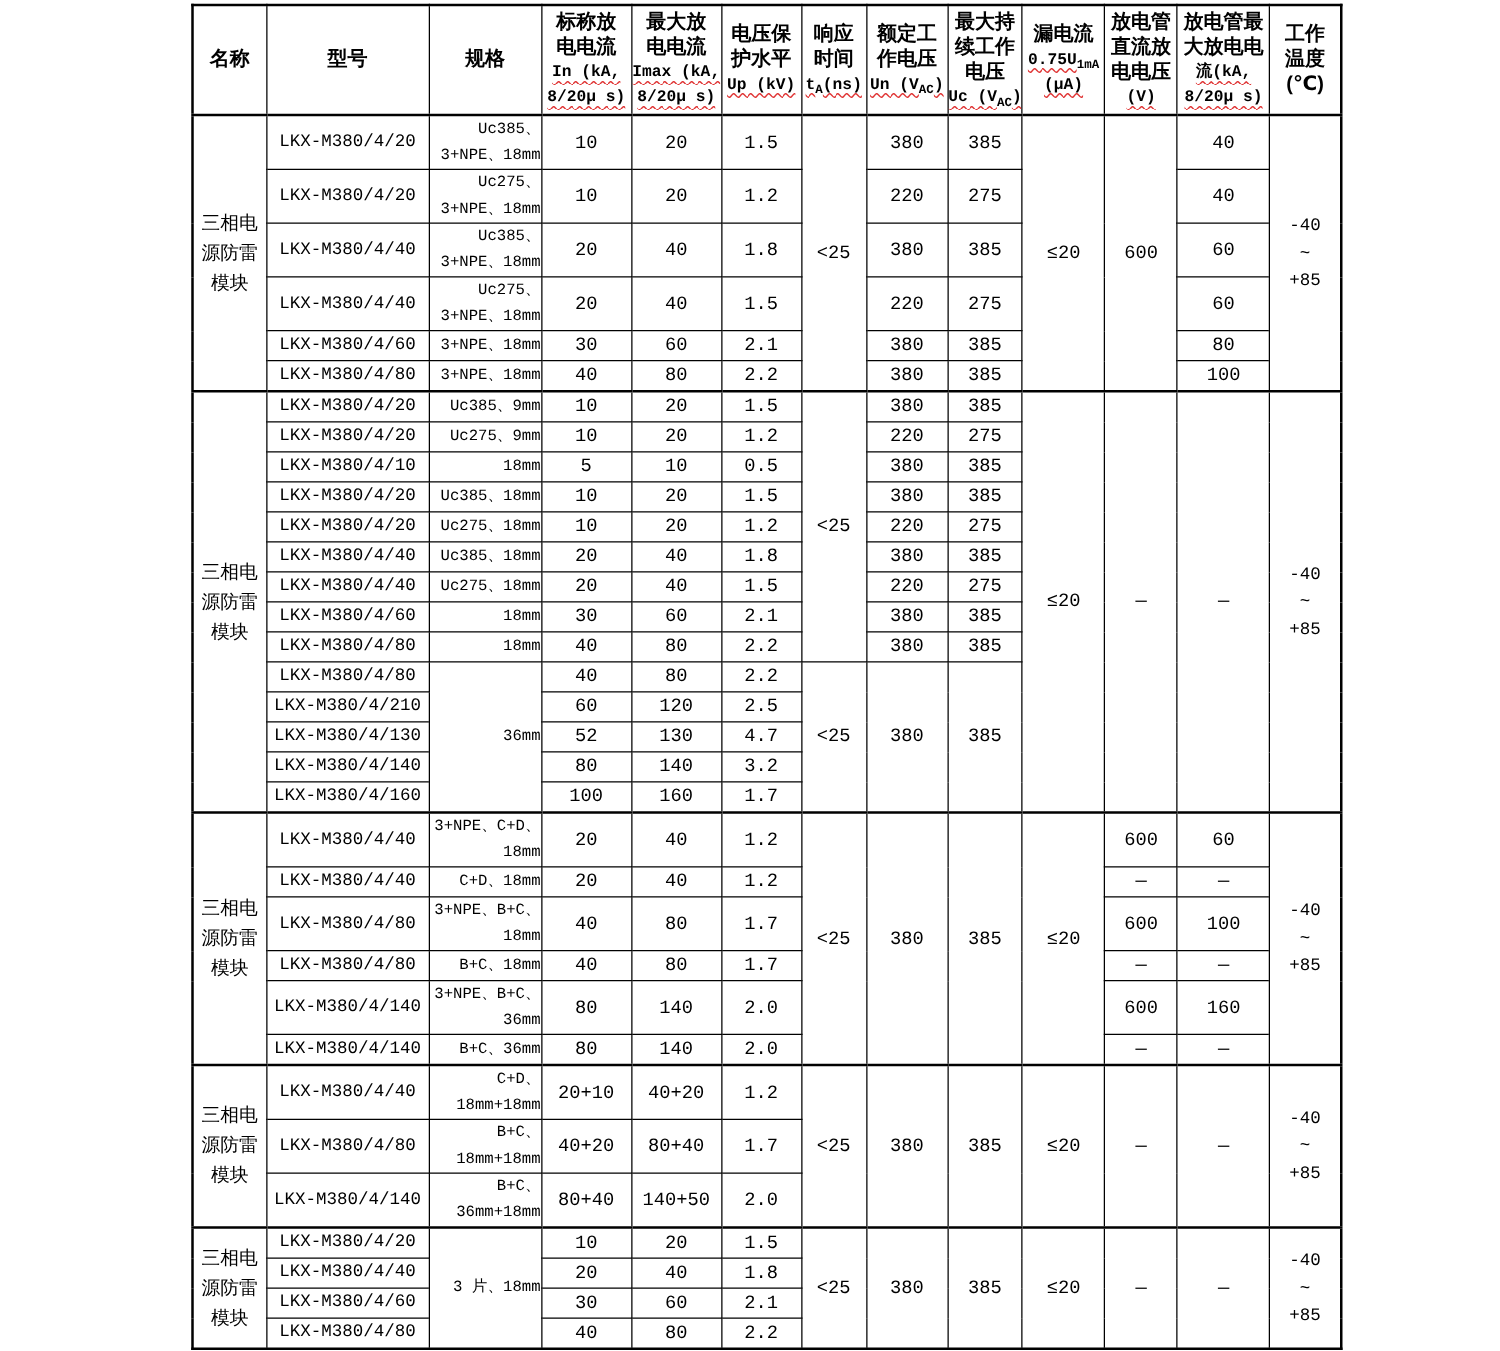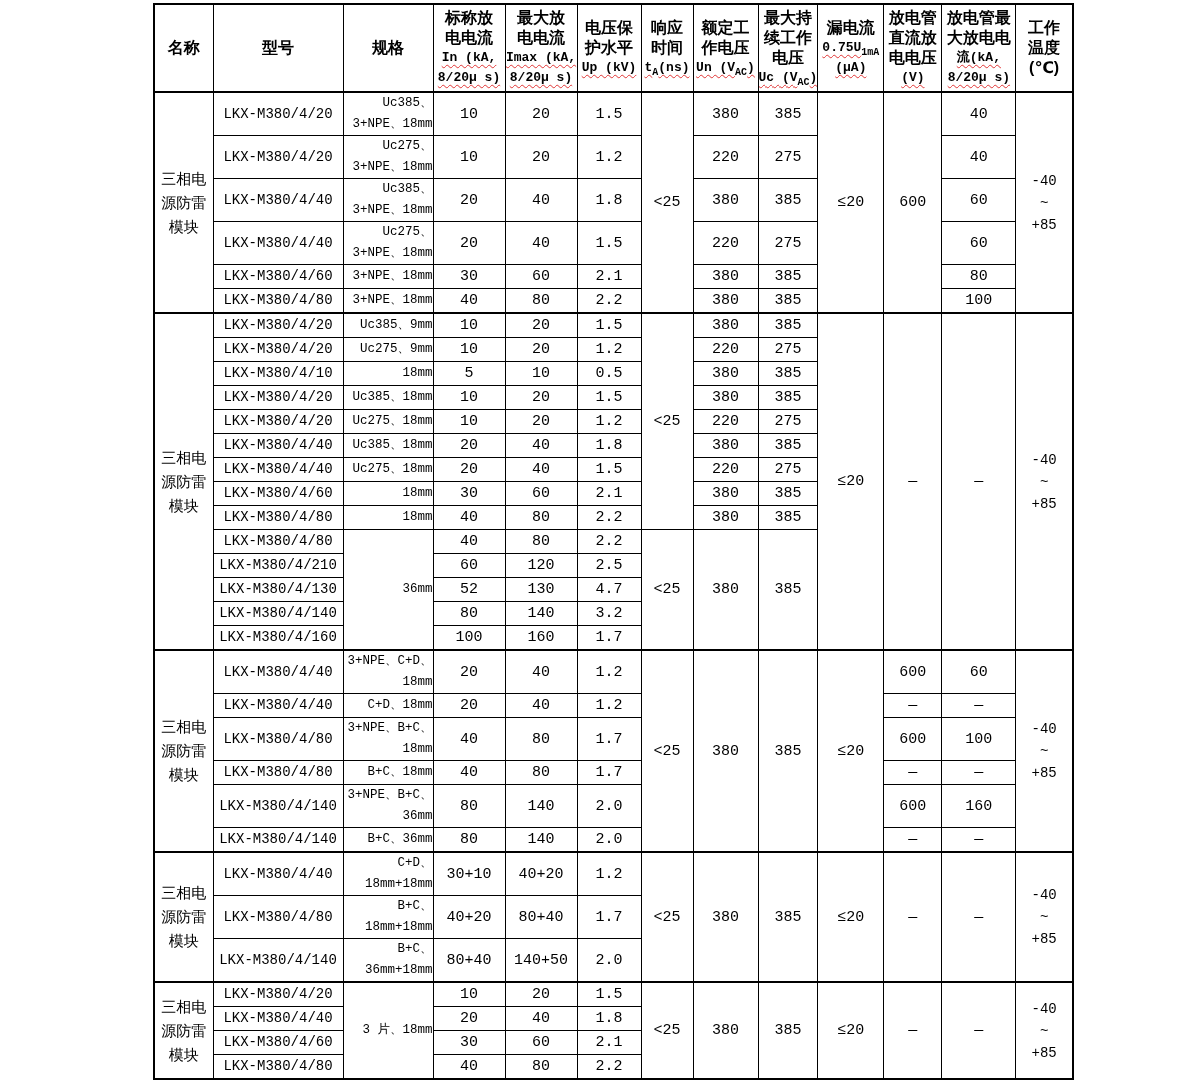--- a/index.html
+++ b/index.html
@@ -338,21 +338,21 @@
           <td>—</td>
           <td>—</td>
         </tr>
         <tr class="sec-top">
           <td rowspan="3" class="name">三相电
 源防雷
 模块</td>
           <td class="model">LKX-M380/4/40</td>
           <td class="spec-c">C+D、
 18mm+18mm</td>
-          <td>30+10</td>
+          <td>20+10</td>
           <td>40+20</td>
           <td>1.2</td>
           <td rowspan="3">&lt;25</td>
           <td rowspan="3">380</td>
           <td rowspan="3">385</td>
           <td rowspan="3">≤20</td>
           <td rowspan="3">—</td>
           <td rowspan="3">—</td>
           <td rowspan="3" class="temp">-40
 ~

